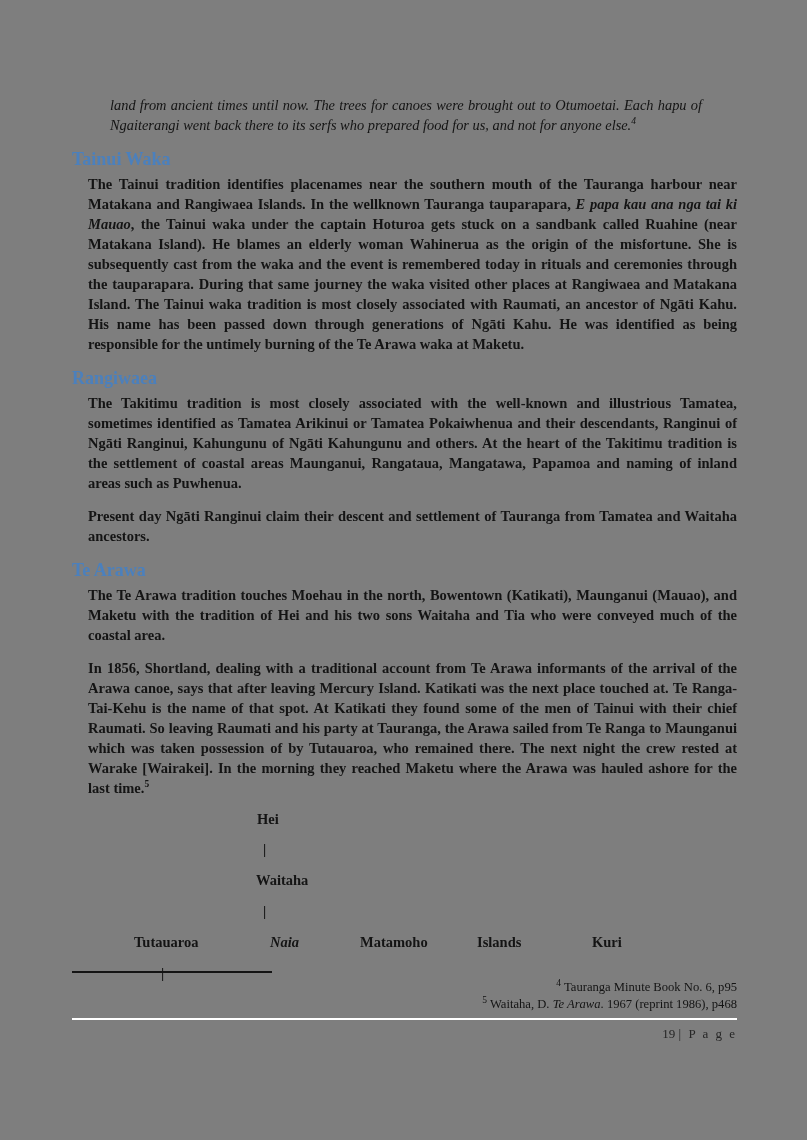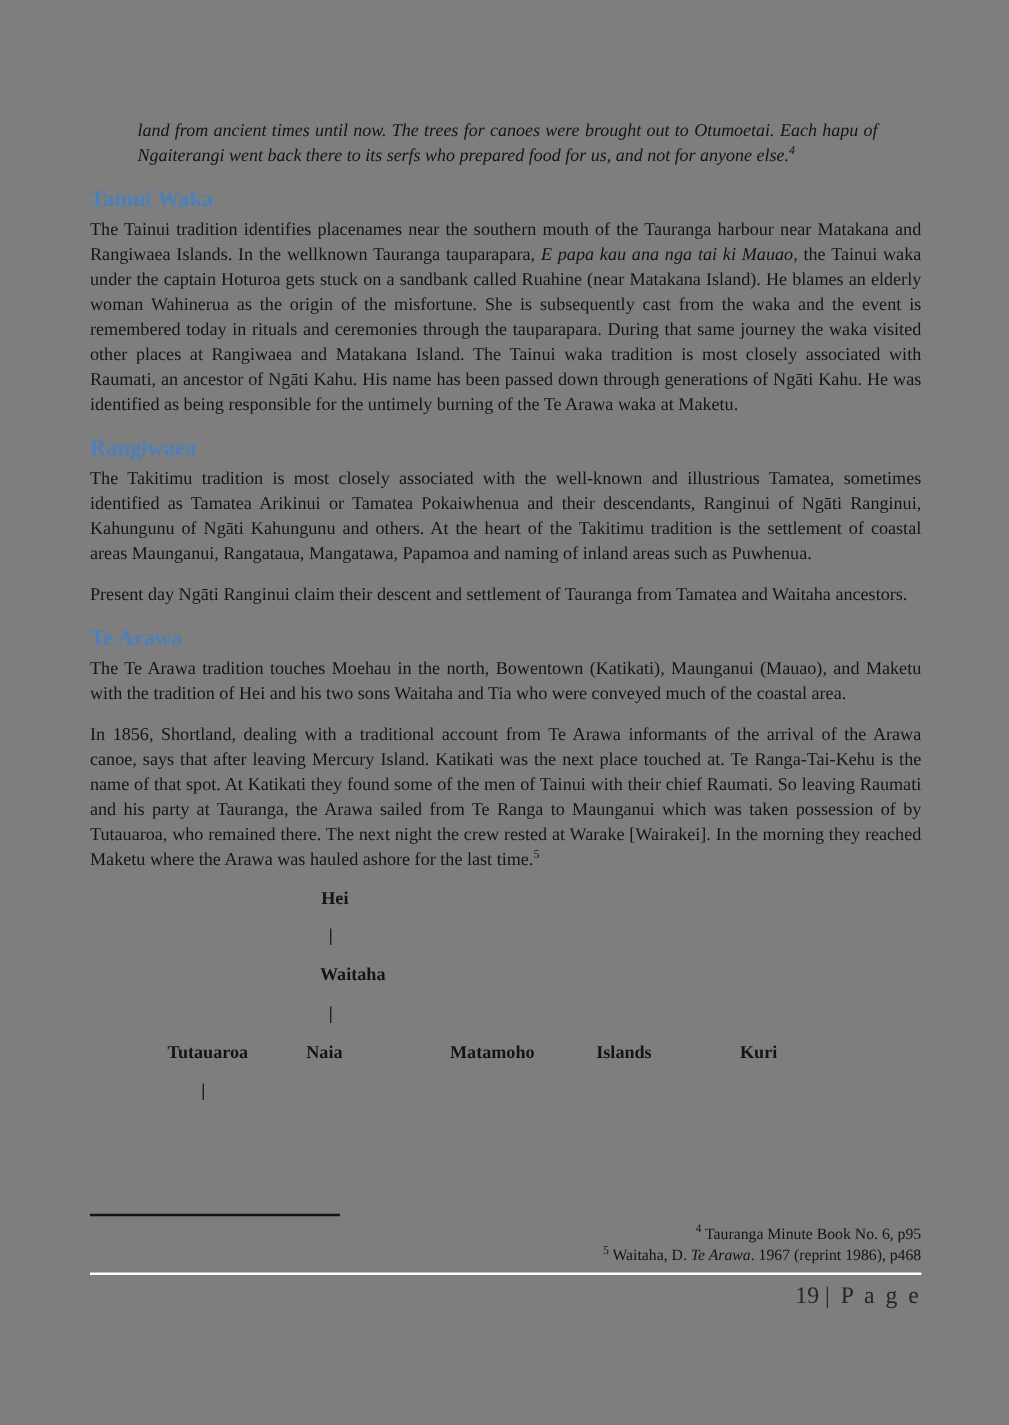--- a/index.html
+++ b/index.html
@@ -17,52 +17,53 @@
     font-style:italic;font-size:14.4px;line-height:20px;
     text-align:justify;
   }
   .heading{
     color:#4b80bd;font-weight:bold;font-size:18px;line-height:22px;
     margin:13px 0 4px 0;
   }
   .heading.h-tight{margin-top:11px;}
   .para{
     font-size:14.5px;line-height:20px;text-align:justify;
-    margin:0 0 13px 0;
+    margin:0 0 13px 16px;
+    font-weight:bold;
   }
   .para:last-child{margin-bottom:0;}
   .italic{font-style:italic;}
   sup{font-size:9.5px;line-height:0;}
   
   .gen{
     position:relative;height:178px;margin-top:4px;
     font-weight:bold;font-size:14.5px;line-height:16px;
   }
   .gen span{position:absolute;white-space:nowrap;}
   .gen .g-hei{top:0;left:185px;text-align:right;}
   .gen .g-pipe1{top:30px;left:191px;}
   .gen .g-waitaha{top:61px;left:184px;}
   .gen .g-pipe2{top:92px;left:191px;}
   .gen .g-c1{top:123px;left:62px;}
-  .gen .g-c2{top:123px;left:173px;}
+  .gen .g-c2{top:123px;left:198px;font-style:italic;}
   .gen .g-c3{top:123px;left:288px;}
   .gen .g-c4{top:123px;left:405px;}
   .gen .g-c5{top:123px;left:520px;}
   .gen .g-pipe3{top:154px;left:89px;}
   
   .footnotes{
     position:absolute;left:72px;top:971px;width:665px;
     font-size:12.6px;line-height:16.5px;text-align:right;
   }
   .fn-sep{width:200px;border-top:2px solid #141414;margin-bottom:6px;}
   .fn{margin:0;}
   .footer{
     position:absolute;left:72px;top:1018px;width:665px;
     border-top:2.5px solid #ffffff;
-    text-align:right;font-size:19px;padding-top:6px;
+    text-align:right;font-size:13px;padding-top:6px;
     color:#262626;
   }
   .footer .pg-label{letter-spacing:2px;}
 </style>
 </head>
 <body>
 
 <div class="page">
   <div class="content">
 

